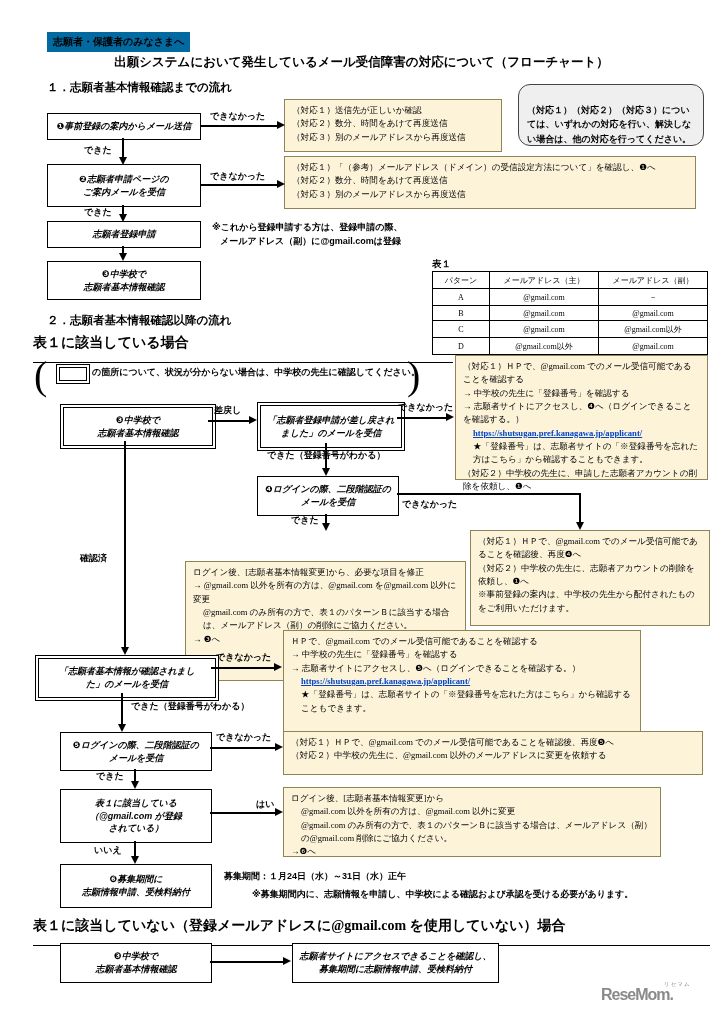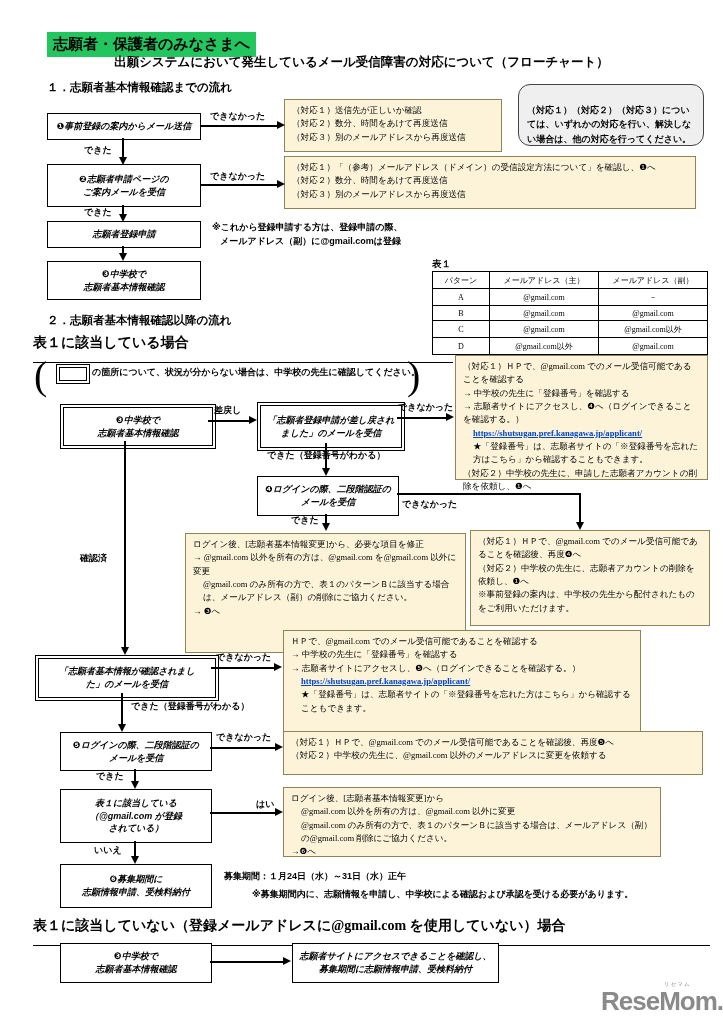--- a/index.html
+++ b/index.html
@@ -1,20 +1,20 @@
 <!DOCTYPE html>
 <html><head>
 <meta charset="utf-8">
 <style>
   html,body{margin:0;padding:0;background:#fff;}
   #page{position:relative;width:723px;height:1024px;background:#ffffff;overflow:hidden;
         font-family:"Liberation Sans","DejaVu Sans",sans-serif;color:#000;}
 
   .abs{position:absolute;}
-  .badge{background:#22c55e;font-weight:bold;font-size:15px;padding:3px 6px;}
+  .badge{background:#0369a1;font-weight:bold;font-size:10px;padding:3px 6px;}
   .title{width:723px;text-align:center;font-weight:bold;font-size:12.5px;}
   .h1{font-weight:bold;font-size:11.5px;}
   .subh{font-weight:bold;font-size:14px;border-bottom:1.2px solid #000;padding-bottom:10px;font-family:Liberation Serif, serif;}
 
   .flowbox{border:1.5px solid #000;background:#fff;display:flex;flex-direction:column;
            align-items:center;justify-content:center;font-weight:bold;font-size:9px;
            line-height:1.4;text-align:center;font-style:italic;}
   .dbl{border:4px double #000;}
   .ybox{border:1px solid #8f8455;background:#fcf3d9;font-family:"Liberation Serif","DejaVu Serif",serif;
         font-size:8.6px;line-height:1.55;padding:4px 7px;box-sizing:border-box;}
@@ -33,21 +33,21 @@
 
   .note{font-weight:bold;font-size:9px;line-height:1.5;}
 
   table.t1{border-collapse:collapse;font-family:"Liberation Serif","DejaVu Serif",serif;font-size:8px;}
   table.t1 th,table.t1 td{border:1px solid #000;text-align:center;padding:2.5px 6px;font-weight:normal;}
   .t1-title{font-weight:bold;font-size:9.5px;}
 
   .paren{font-size:40px;font-weight:100;font-family:"Liberation Serif",serif;}
   .mini-dbl{border:4px double #000;width:26px;height:12px;background:#fff;}
 
-  .logo{font-weight:bold;font-size:26px;color:#8a8a8a;letter-spacing:-1px;}
+  .logo{font-weight:bold;font-size:16px;color:#8a8a8a;letter-spacing:-1px;}
   .logo-ruby{font-size:5.5px;color:#8a8a8a;letter-spacing:1px;}
 </style>
 </head>
 <body>
 
 <div id="page">
 
   <div class="abs badge" style="left:47px;top:32px;">志願者・保護者のみなさまへ</div>
   <div class="abs title" style="left:0;top:54px;">出願システムにおいて発生しているメール受信障害の対応について（フローチャート）</div>
 
@@ -194,21 +194,21 @@
   <div class="abs ybox" style="left:470px;top:530px;width:240px;height:96px;">
     <div>（対応１）ＨＰで、@gmail.com でのメール受信可能であることを確認後、再度❹へ</div>
     <div>（対応２）中学校の先生に、志願者アカウントの削除を依頼し、❶へ</div>
     <div>※事前登録の案内は、中学校の先生から配付されたものをご利用いただけます。</div>
   </div>
 
   <span class="abs lbl" style="left:291px;top:514px;">できた</span>
   <div class="abs vline" style="left:325px;top:514px;height:10px;"></div>
   <div class="abs arr-d" style="left:322px;top:523px;"></div>
 
-  <div class="abs ybox" style="left:185px;top:533px;width:281px;height:120px;">
+  <div class="abs ybox" style="left:185px;top:561px;width:281px;height:120px;">
     <div>ログイン後、[志願者基本情報変更]から、必要な項目を修正</div>
     <div>→ @gmail.com 以外を所有の方は、@gmail.com を@gmail.com 以外に変更</div>
     <div class="ind">@gmail.com のみ所有の方で、表１のパターンＢに該当する場合は、メールアドレス（副）の削除にご協力ください。</div>
     <div>→ ❸へ</div>
   </div>
 
   <span class="abs lbl" style="left:80px;top:552px;">確認済</span>
   <div class="abs vline" style="left:124px;top:441px;height:207px;"></div>
   <div class="abs arr-d" style="left:121px;top:647px;"></div>
 

